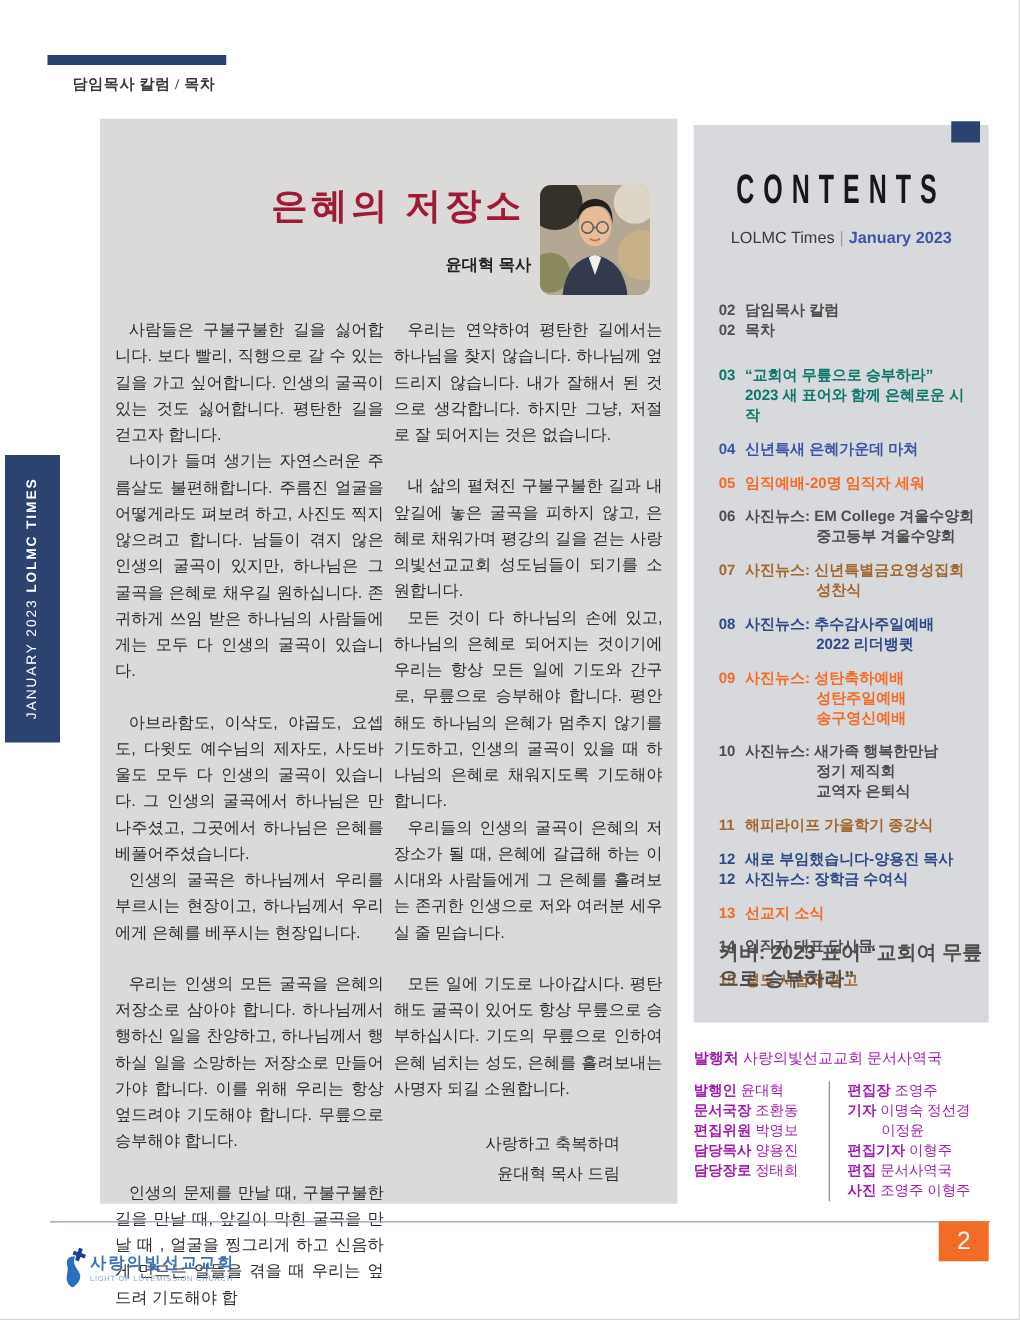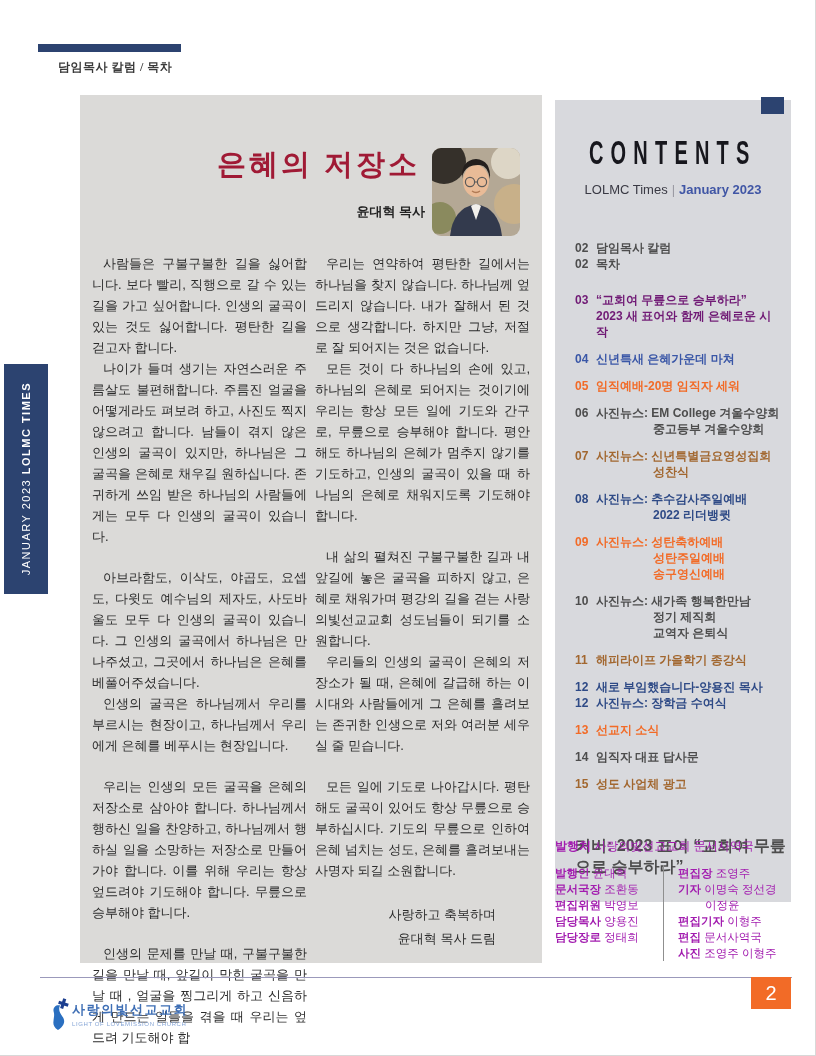--- a/index.html
+++ b/index.html
@@ -27,21 +27,21 @@
                 overflow:hidden;}
   .article-cols{position:absolute;left:12px;top:158px;width:438px;display:flex;gap:8px;}
   .article-col{width:215px;font-size:13px;line-height:21px;color:#2b2b2b;text-align:justify;}
   .para{margin:0;text-indent:0.85em;}
   .para.gap{margin-top:20px;}
   .para.noindent{text-indent:0;}
   .closing{margin-top:22px;padding-right:34px;text-align:right;}
   .close-line{font-size:13px;line-height:24px;color:#2b2b2b;text-align:right;}
 
   
-  .contents-panel{position:absolute;left:555px;top:100px;width:236px;height:802px;background:#d8d9dd;}
+  .contents-panel{position:absolute;left:555px;top:100px;width:236px;height:718px;background:#d8d9dd;}
   .corner-accent{position:absolute;right:7px;top:-3px;width:23px;height:17px;background:#2c4370;}
   .contents-title-wrap{position:absolute;left:0;top:38px;width:100%;text-align:center;}
   .contents-title{display:inline-block;font-size:25px;font-weight:600;color:#17171d;
                   letter-spacing:9px;transform:scale(0.80,1.32);transform-origin:center;}
   .contents-subtitle{position:absolute;left:0;top:82px;width:100%;text-align:center;font-size:13px;color:#3a3a44;}
   .contents-subtitle .sep{color:#9a9aa2;margin:0 4px;}
   .contents-subtitle .issue{color:#4056a5;font-weight:600;}
   .toc{position:absolute;left:20px;top:140px;width:205px;}
   .toc-entry{margin-bottom:11px;font-weight:700;}
   .toc-row{font-size:12px;line-height:16px;}
@@ -108,22 +108,22 @@
       <div class="article-col" id="col1">
           <p class="para">사람들은 구불구불한 길을 싫어합니다. 보다 빨리, 직행으로 갈 수 있는 길을 가고 싶어합니다. 인생의 굴곡이 있는 것도 싫어합니다. 평탄한 길을 걷고자 합니다.</p>
           <p class="para">나이가 들며 생기는 자연스러운 주름살도 불편해합니다. 주름진 얼굴을 어떻게라도 펴보려 하고, 사진도 찍지 않으려고 합니다. 남들이 겪지 않은 인생의 굴곡이 있지만, 하나님은 그 굴곡을 은혜로 채우길 원하십니다. 존귀하게 쓰임 받은 하나님의 사람들에게는 모두 다 인생의 굴곡이 있습니다.</p>
           <p class="para gap">아브라함도, 이삭도, 야곱도, 요셉도, 다윗도 예수님의 제자도, 사도바울도 모두 다 인생의 굴곡이 있습니다. 그 인생의 굴곡에서 하나님은 만나주셨고, 그곳에서 하나님은 은혜를 베풀어주셨습니다.</p>
           <p class="para">인생의 굴곡은 하나님께서 우리를 부르시는 현장이고, 하나님께서 우리에게 은혜를 베푸시는 현장입니다.</p>
           <p class="para gap">우리는 인생의 모든 굴곡을 은혜의 저장소로 삼아야 합니다. 하나님께서 행하신 일을 찬양하고, 하나님께서 행하실 일을 소망하는 저장소로 만들어가야 합니다. 이를 위해 우리는 항상 엎드려야 기도해야 합니다. 무릎으로 승부해야 합니다.</p>
           <p class="para gap">인생의 문제를 만날 때, 구불구불한 길을 만날 때, 앞길이 막힌 굴곡을 만날 때 , 얼굴을 찡그리게 하고 신음하게 만드는 일들을 겪을 때 우리는 엎드려 기도해야 합</p>
         </div>
       <div class="article-col" id="col2">
           <p class="para">우리는 연약하여 평탄한 길에서는 하나님을 찾지 않습니다. 하나님께 엎드리지 않습니다. 내가 잘해서 된 것으로 생각합니다. 하지만 그냥, 저절로 잘 되어지는 것은 없습니다.</p>
+          <p class="para gap">내 삶의 펼쳐진 구불구불한 길과 내 앞길에 놓은 굴곡을 피하지 않고, 은혜로 채워가며 평강의 길을 걷는 사랑의빛선교교회 성도님들이 되기를 소원합니다.</p>
           <p class="para">모든 것이 다 하나님의 손에 있고, 하나님의 은혜로 되어지는 것이기에 우리는 항상 모든 일에 기도와 간구로, 무릎으로 승부해야 합니다. 평안해도 하나님의 은혜가 멈추지 않기를 기도하고, 인생의 굴곡이 있을 때 하나님의 은혜로 채워지도록 기도해야 합니다.</p>
-          <p class="para gap">내 삶의 펼쳐진 구불구불한 길과 내 앞길에 놓은 굴곡을 피하지 않고, 은혜로 채워가며 평강의 길을 걷는 사랑의빛선교교회 성도님들이 되기를 소원합니다.</p>
           <p class="para">우리들의 인생의 굴곡이 은혜의 저장소가 될 때, 은혜에 갈급해 하는 이 시대와 사람들에게 그 은혜를 흘려보는 존귀한 인생으로 저와 여러분 세우실 줄 믿습니다.</p>
           <p class="para gap">모든 일에 기도로 나아갑시다. 평탄해도 굴곡이 있어도 항상 무릎으로 승부하십시다. 기도의 무릎으로 인하여 은혜 넘치는 성도, 은혜를 흘려보내는 사명자 되길 소원합니다.</p>
           <div class="closing">
             <div class="close-line">사랑하고 축복하며</div>
             <div class="close-line">윤대혁 목사 드림</div>
           </div>
         </div>
     </div>
   </div>
 
@@ -131,21 +131,21 @@
     <div class="corner-accent"></div>
     <div class="contents-title-wrap"><span class="contents-title">CONTENTS</span></div>
     <div class="contents-subtitle">
       <span>LOLMC Times</span><span class="sep">|</span><span class="issue">January 2023</span>
     </div>
     <div class="toc" id="toc">
         <div class="toc-entry" style="color: rgb(77, 77, 77);">
           <div class="toc-row ind0"><span class="toc-num">02</span><span>담임목사 칼럼</span></div>
           <div class="toc-row ind0"><span class="toc-num">02</span><span>목차</span></div>
         </div>
-        <div class="toc-entry" style="color: #701a75; margin-top: 20px;">
+        <div class="toc-entry" style="color: #0f766e; margin-top: 20px;">
           <div class="toc-row ind0"><span class="toc-num">03</span><span>“교회여 무릎으로 승부하라”</span></div>
           <div class="toc-row ind1"><span>2023 새 표어와 함께 은혜로운 시작</span></div>
         </div>
         <div class="toc-entry" style="color: rgb(58, 87, 167);">
           <div class="toc-row ind0"><span class="toc-num">04</span><span>신년특새 은혜가운데 마쳐</span></div>
         </div>
         <div class="toc-entry" style="color: rgb(242, 107, 39);">
           <div class="toc-row ind0"><span class="toc-num">05</span><span>임직예배-20명 임직자 세워</span></div>
         </div>
         <div class="toc-entry" style="color: rgb(77, 77, 77);">

